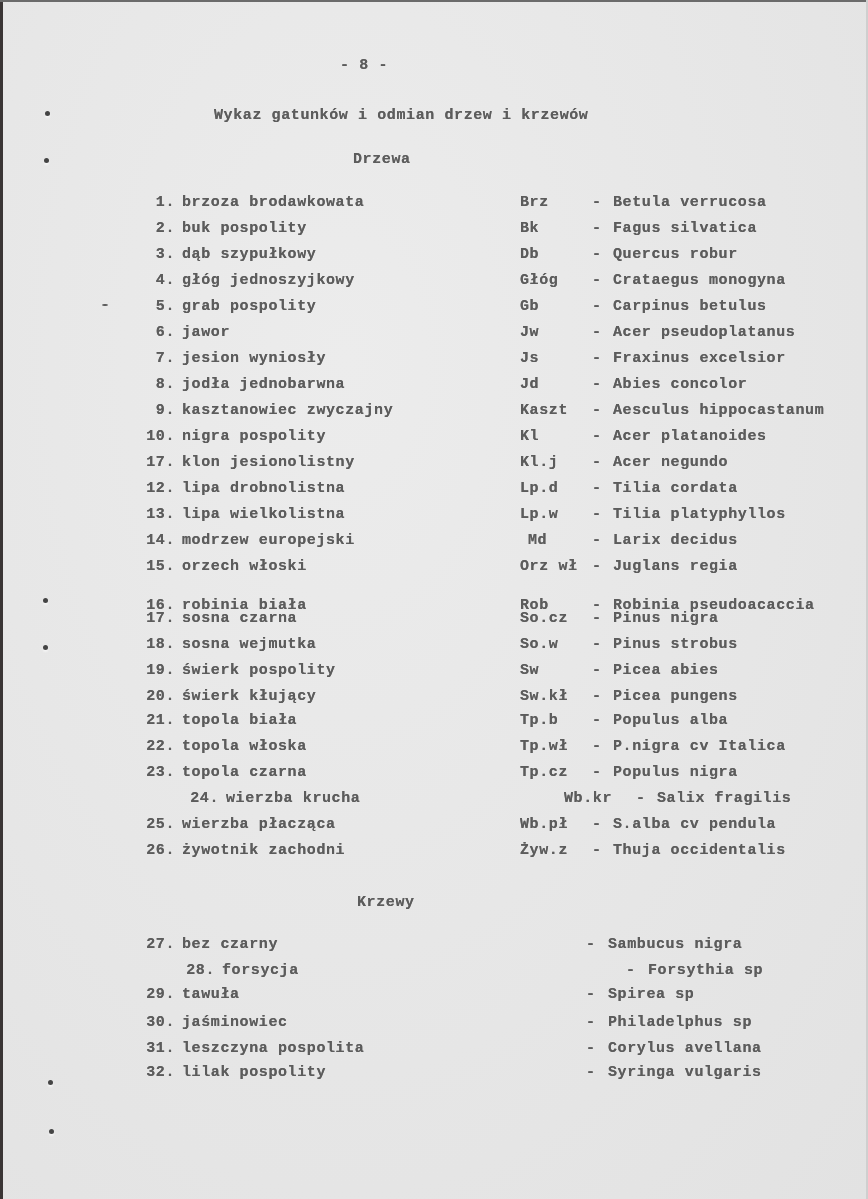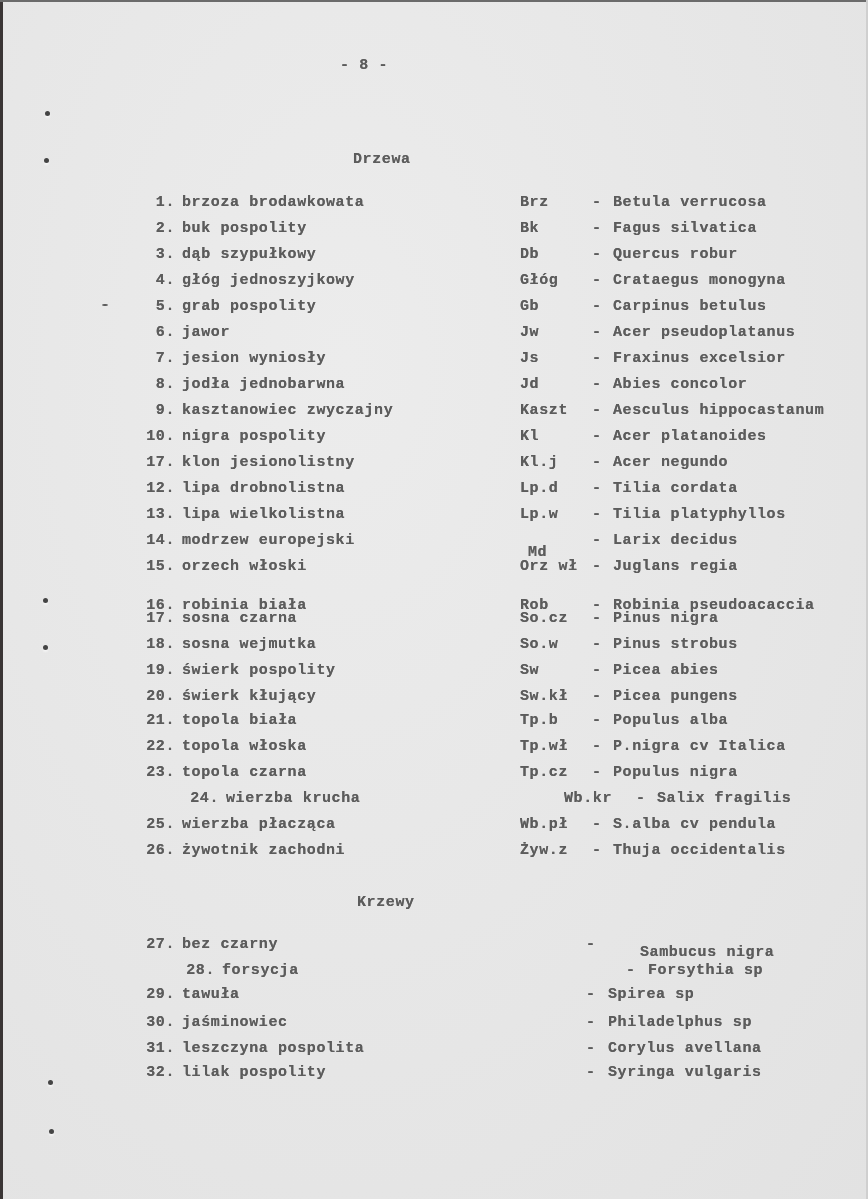--- a/index.html
+++ b/index.html
@@ -109,20 +109,21 @@
 
   <div class="punch-hole" style="left:45px;top:111px;"></div>
   <div class="punch-hole" style="left:44px;top:158px;"></div>
   <div class="punch-hole" style="left:43px;top:598px;"></div>
   <div class="punch-hole" style="left:43px;top:645px;"></div>
   <div class="punch-hole" style="left:48px;top:1080px;"></div>
   <div class="punch-hole" style="left:49px;top:1129px;"></div>
   <div class="speck" style="left:102px;top:304px;width:6px;height:2px;background:#555;"></div>
 
   <div class="tw page-number">- 8 -</div>
+  <div class="tw doc-title">Wykaz gatunków i odmian drzew i krzewów</div>
   <div class="tw section-title-trees">Drzewa</div>
 
   <div id="trees-list">
       <div class="row" style="top: 194px;">
         <span class="num">1.</span>
         <span class="pl">brzoza brodawkowata</span>
         <span class="abbr">Brz</span>
         <span class="dash">-</span>
         <span class="latin">Betula verrucosa</span>
       </div>
@@ -206,21 +207,21 @@
       <div class="row" style="top: 506px;">
         <span class="num">13.</span>
         <span class="pl">lipa wielkolistna</span>
         <span class="abbr">Lp.w</span>
         <span class="dash">-</span>
         <span class="latin">Tilia platyphyllos</span>
       </div>
       <div class="row" style="top: 532px;">
         <span class="num">14.</span>
         <span class="pl">modrzew europejski</span>
-        <span class="abbr" style="left: 528px; margin-top: 12px;">Md</span>
+        <span class="abbr" style="left: 528px;">Md</span>
         <span class="dash">-</span>
         <span class="latin">Larix decidus</span>
       </div>
       <div class="row" style="top: 558px;">
         <span class="num">15.</span>
         <span class="pl">orzech włoski</span>
         <span class="abbr">Orz wł</span>
         <span class="dash">-</span>
         <span class="latin">Juglans regia</span>
       </div>
@@ -304,21 +305,21 @@
     </div>
 
   <div class="tw section-title-shrubs">Krzewy</div>
 
   <div id="shrubs-list">
       <div class="row" style="top: 936px;">
         <span class="num">27.</span>
         <span class="pl">bez czarny</span>
         <span class="abbr"></span>
         <span class="dash" style="left: 586px;">-</span>
-        <span class="latin" style="left: 640px; margin-top: 8px;">Sambucus nigra</span>
+        <span class="latin" style="left: 608px;">Sambucus nigra</span>
       </div>
       <div class="row" style="top: 962px; margin-left: 40px;">
         <span class="num">28.</span>
         <span class="pl">forsycja</span>
         <span class="abbr"></span>
         <span class="dash" style="left: 586px;">-</span>
         <span class="latin" style="left: 608px;">Forsythia sp</span>
       </div>
       <div class="row" style="top: 986px;">
         <span class="num">29.</span>

